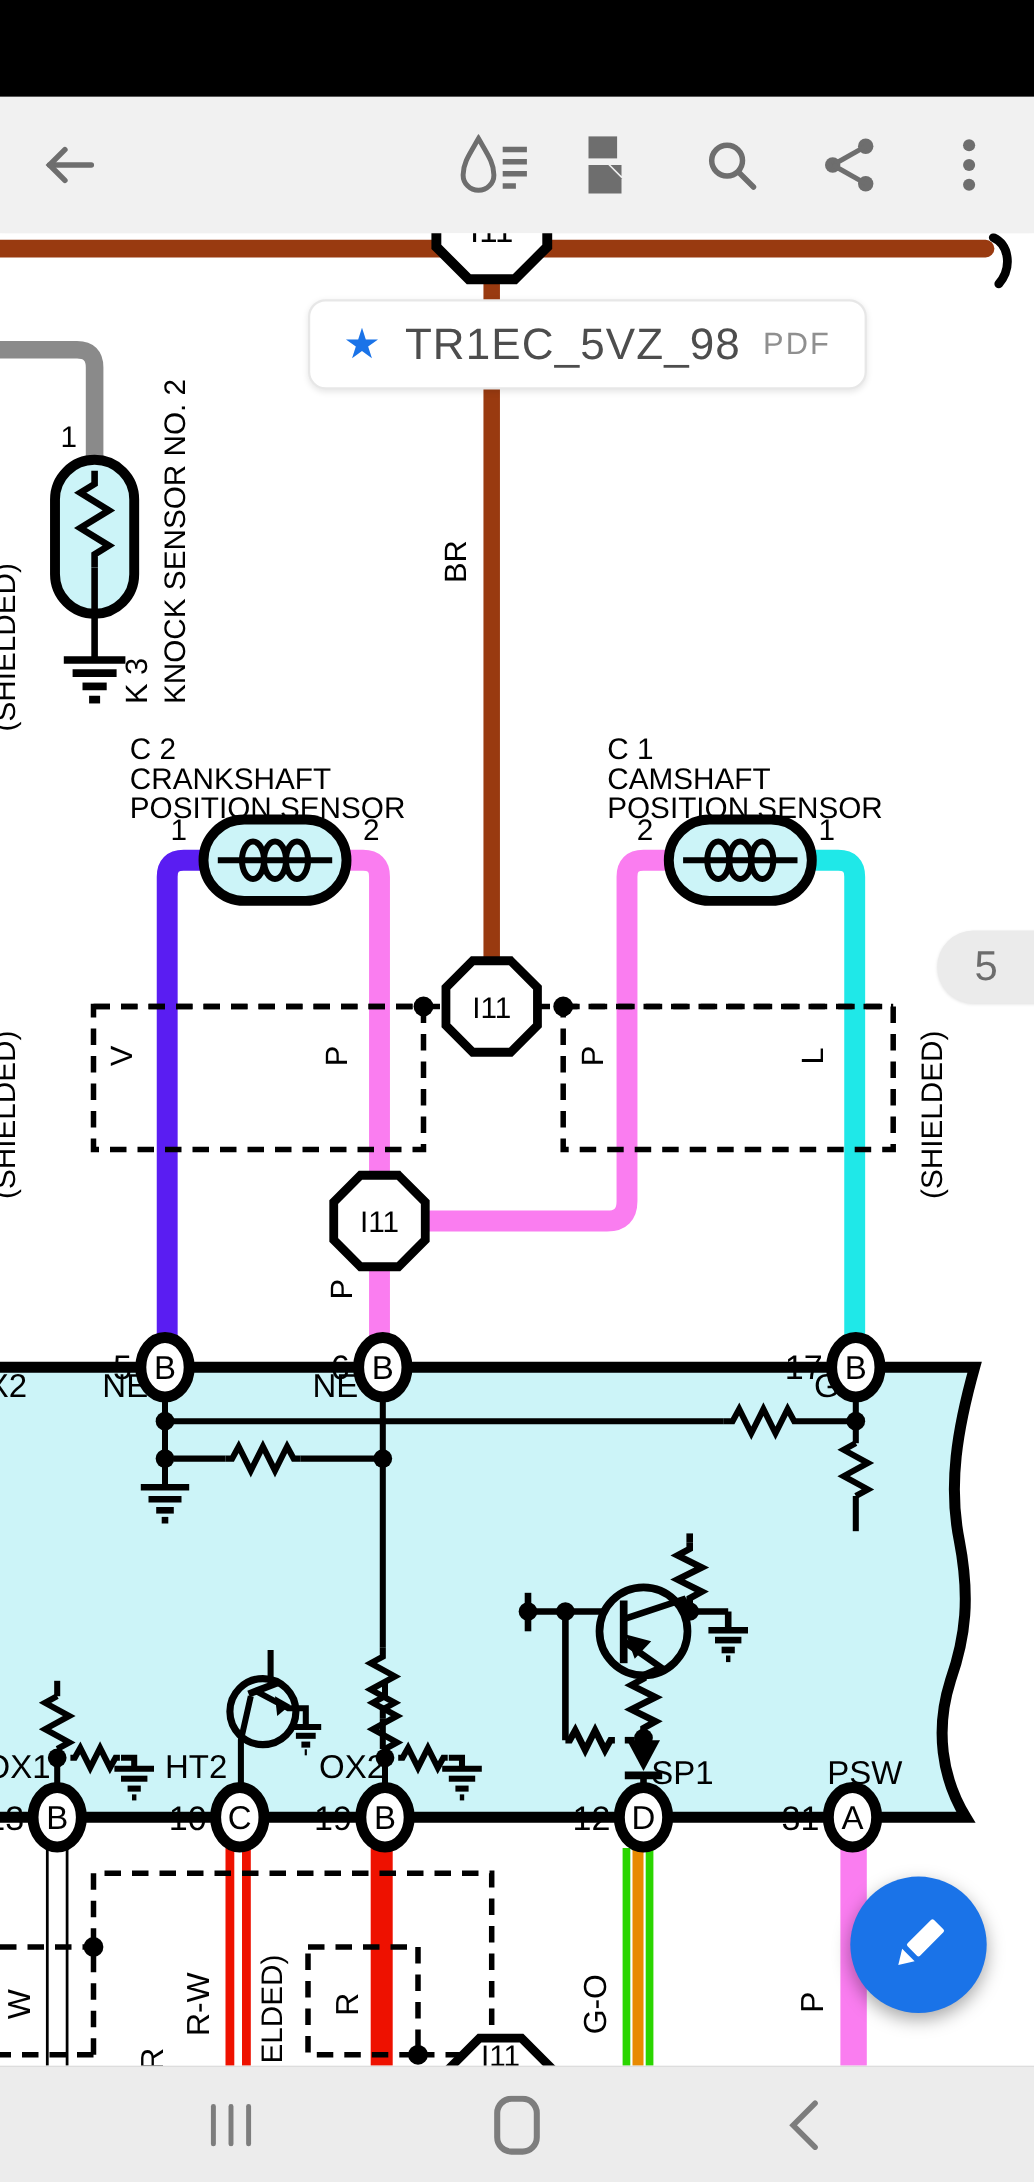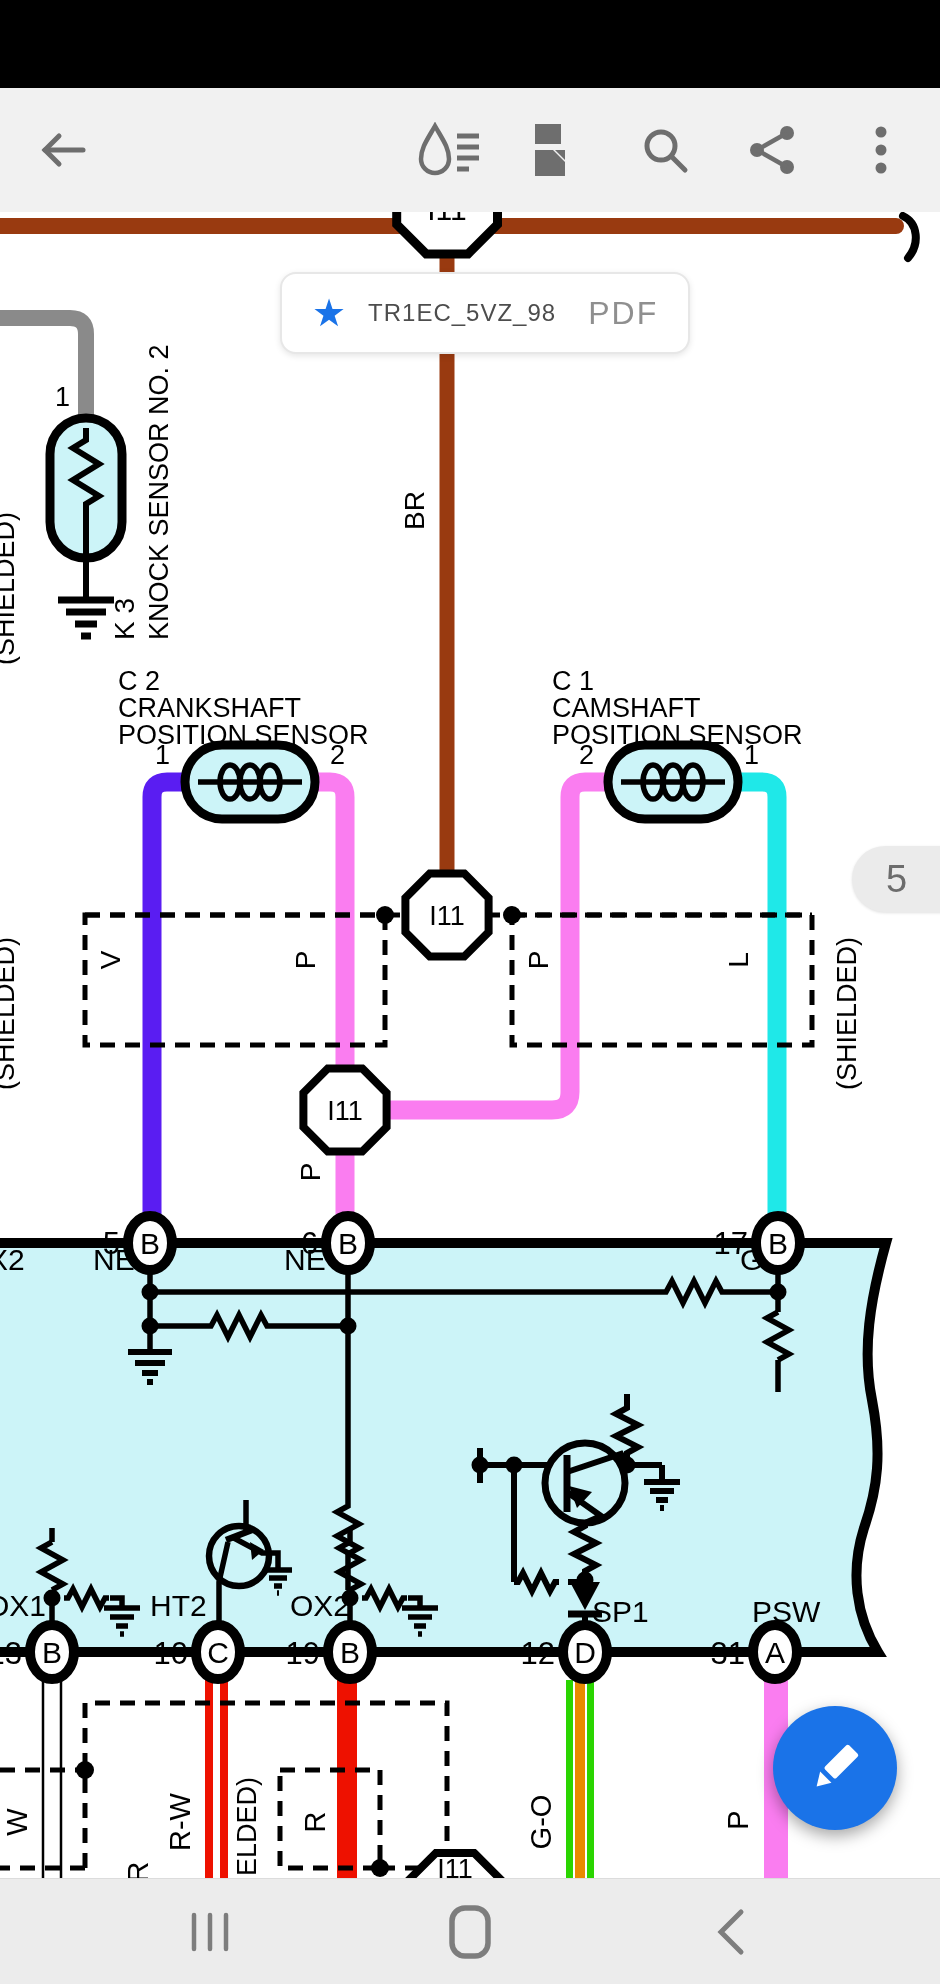--- a/index.html
+++ b/index.html
@@ -10,22 +10,22 @@
            box-shadow:0 2px 5px rgba(0,0,0,.18);display:flex;align-items:center;}
   .tb-icon{width:70px;height:70px;display:flex;align-items:center;justify-content:center;cursor:pointer;}
   .tb-back{margin-left:28px;}
   .tb-spacer{flex:1;}
   .tb-right{display:flex;gap:38px;margin-right:24px;}
   .content{position:absolute;left:0;top:212px;width:940px;height:1666px;background:#fff;}
   .chip{position:absolute;left:280px;top:272px;height:78px;background:#fff;border:2px solid #e7e7e7;
         border-radius:16px;box-shadow:0 2px 6px rgba(0,0,0,.10);display:flex;align-items:center;
         padding:0 30px;z-index:5;}
   .chip .star{color:#1a73e8;font-size:38px;margin-right:22px;line-height:1;}
-  .chip .title{font-size:24px;color:#4d4d4d;letter-spacing:1px;}
-  .chip .badge{font-size:32px;color:#8f8f8f;margin-left:32px;letter-spacing:2px;}
+  .chip .title{font-size:40px;color:#4d4d4d;letter-spacing:1px;}
+  .chip .badge{font-size:28px;color:#8f8f8f;margin-left:20px;letter-spacing:2px;}
   .page-tab{position:absolute;left:852px;top:846px;width:96px;height:66px;background:#ebebeb;
             border-radius:33px 0 0 33px;box-shadow:0 1px 3px rgba(0,0,0,.12);z-index:6;
             display:flex;align-items:center;}
   .page-tab span{font-size:38px;color:#6c6c6c;margin-left:34px;}
   .fab{position:absolute;left:773px;top:1706px;width:124px;height:124px;border-radius:50%;
        background:#1a73e8;box-shadow:0 6px 16px rgba(0,0,0,.35);z-index:7;cursor:pointer;
        display:flex;align-items:center;justify-content:center;}
   .navbar{position:absolute;left:0;top:1878px;width:940px;height:106px;background:#ececec;
           border-top:1px solid #dcdcdc;display:flex;align-items:center;justify-content:space-between;
           padding:0 170px;box-sizing:border-box;z-index:8;}

